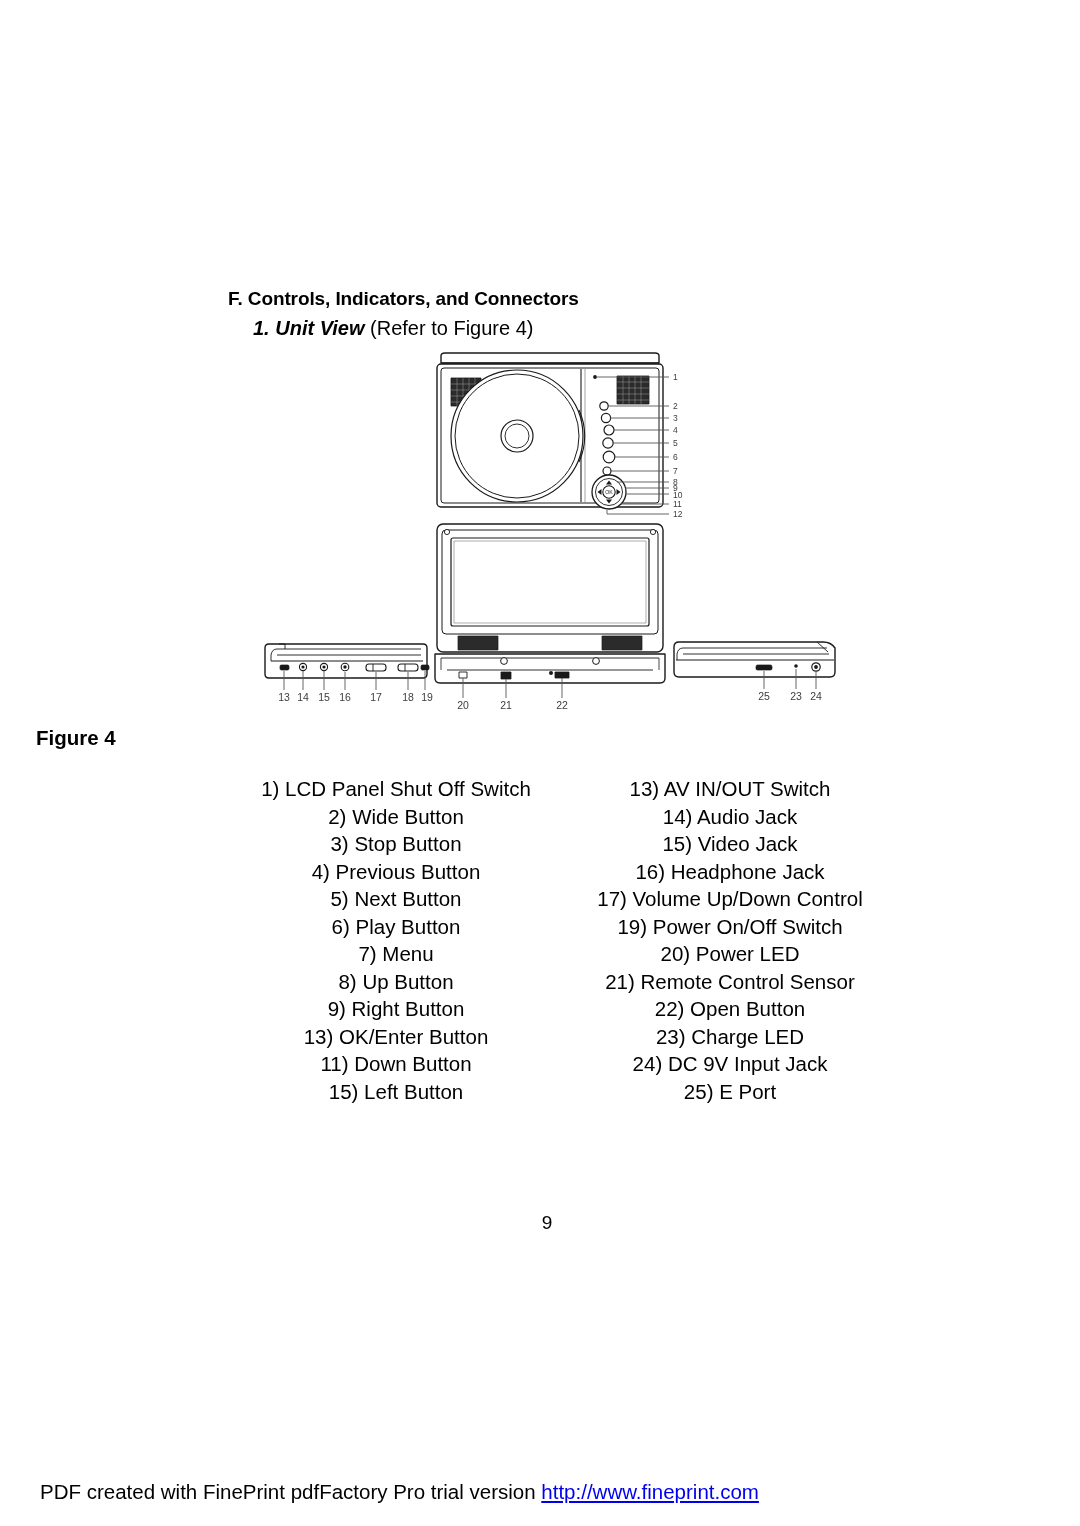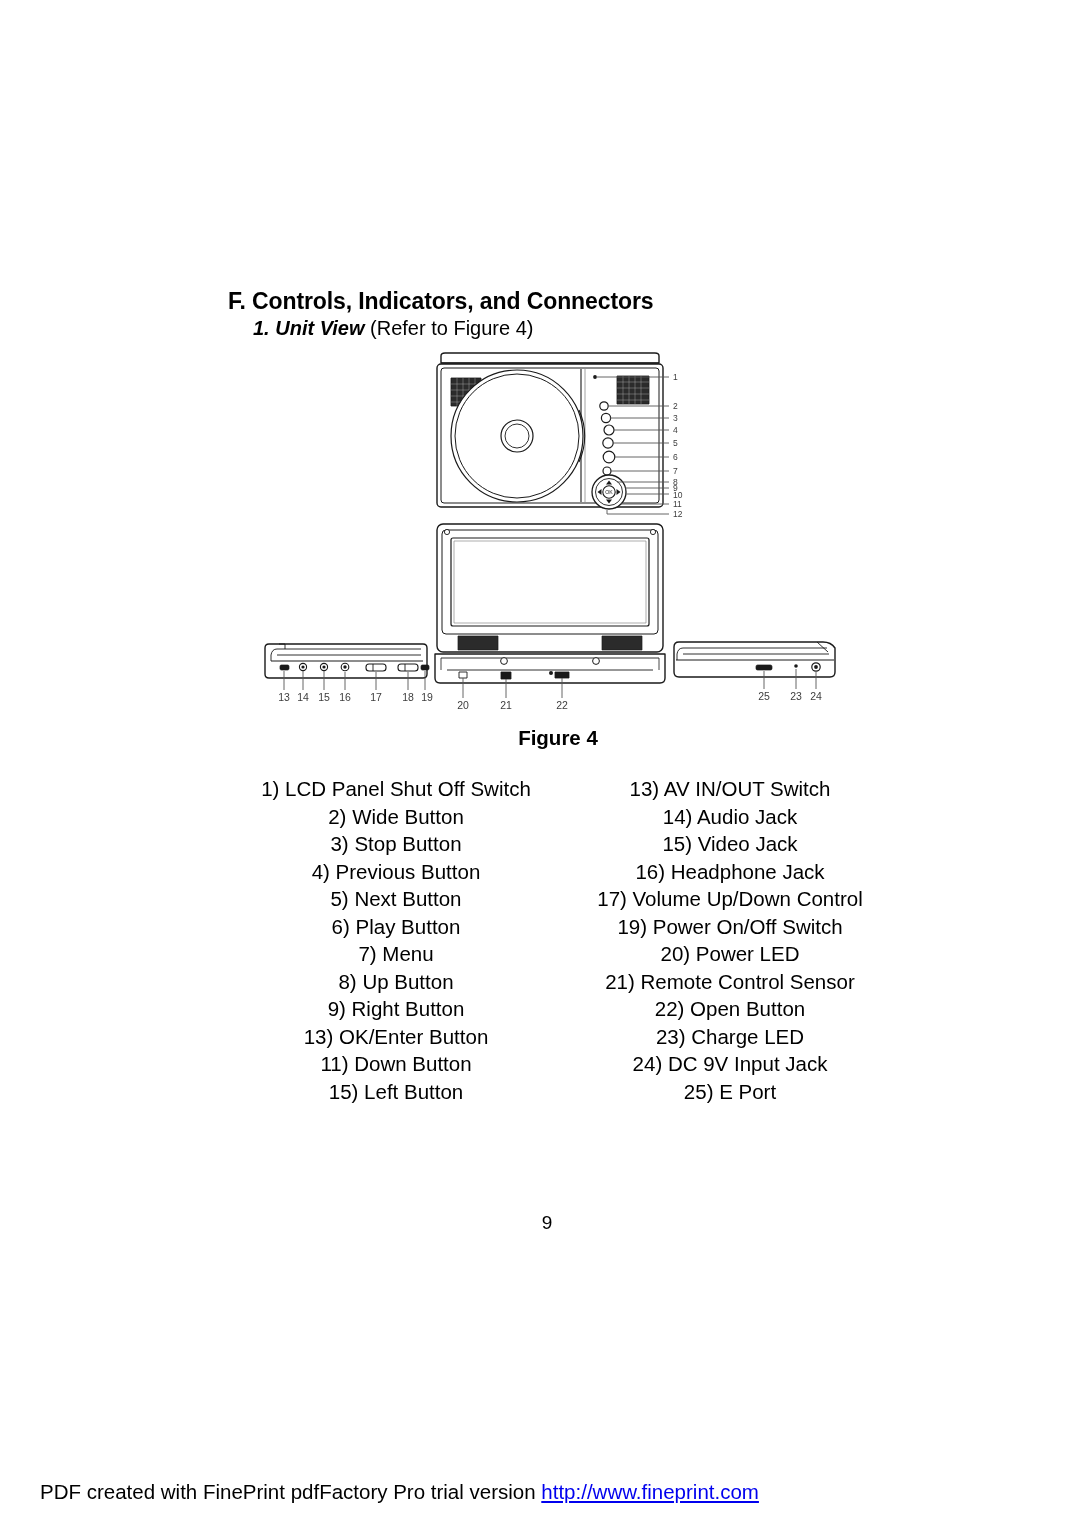--- a/index.html
+++ b/index.html
@@ -19,21 +19,21 @@
   .page {
     position: absolute;
     inset: 0;
   }
 
   
   .section-heading {
     position: absolute;
     left: 228px;
     top: 288px;
-    font-size: 23px;
+    font-size: 19px;
     font-weight: bold;
     letter-spacing: -0.1px;
     white-space: nowrap;
   }
   .sub-heading {
     position: absolute;
     left: 253px;
     top: 317px;
     font-size: 20px;
     white-space: nowrap;
@@ -49,21 +49,20 @@
     left: 255px;
     top: 352px;
     width: 590px;
     height: 370px;
   }
   .figure-caption {
     position: absolute;
     left: 0;
     top: 726px;
     width: 1080px;
-    text-align: center;
     font-size: 20.5px;
     font-weight: bold;
   }
   .figure-caption .cap-inner { margin-left: 36px; }
 
   svg.diagram {
     position: absolute;
     left: 0;
     top: 0;
     width: 590px;

